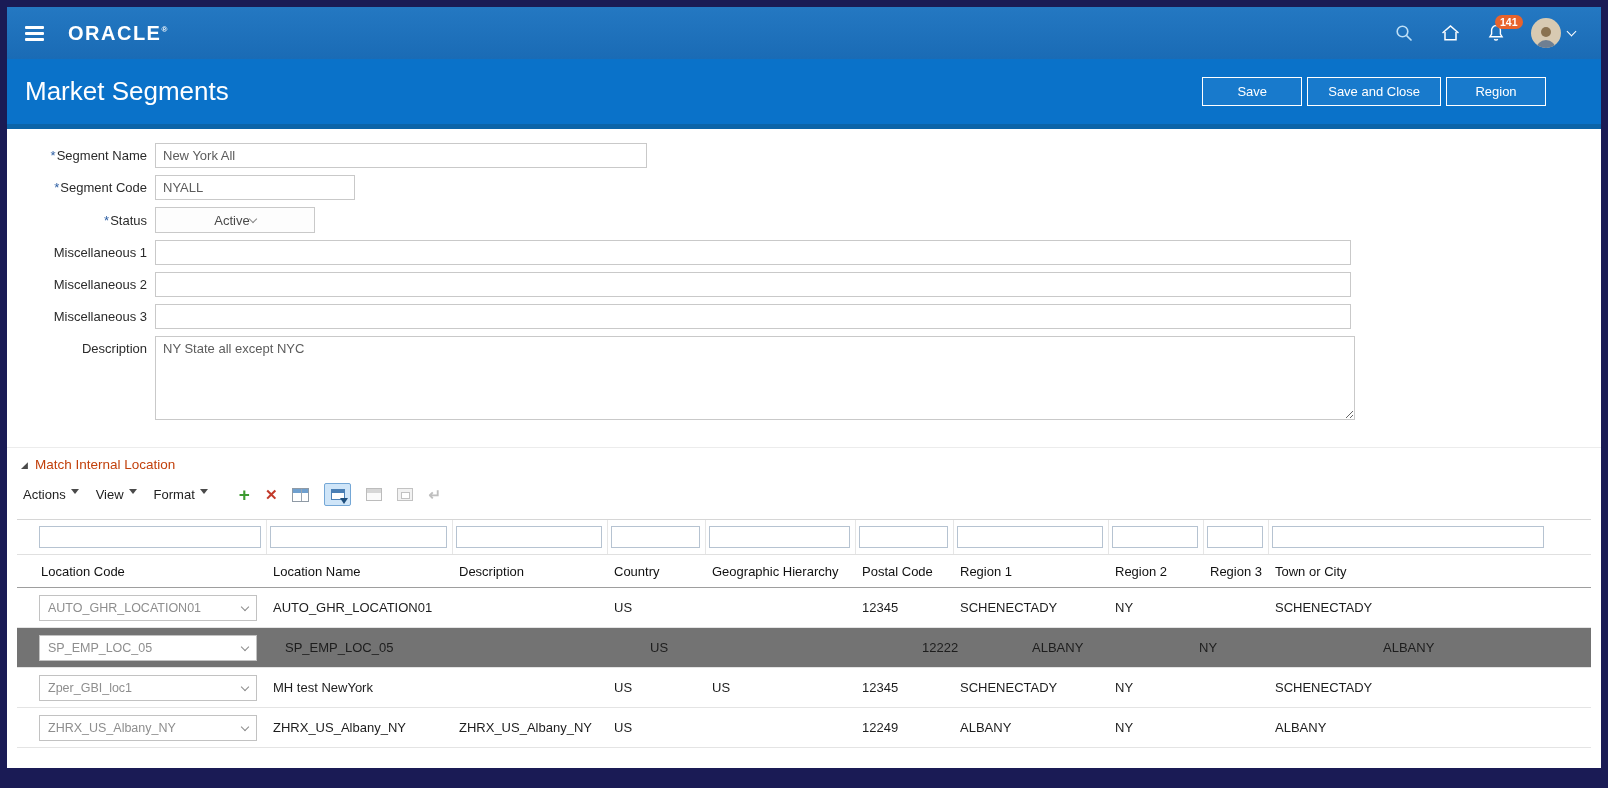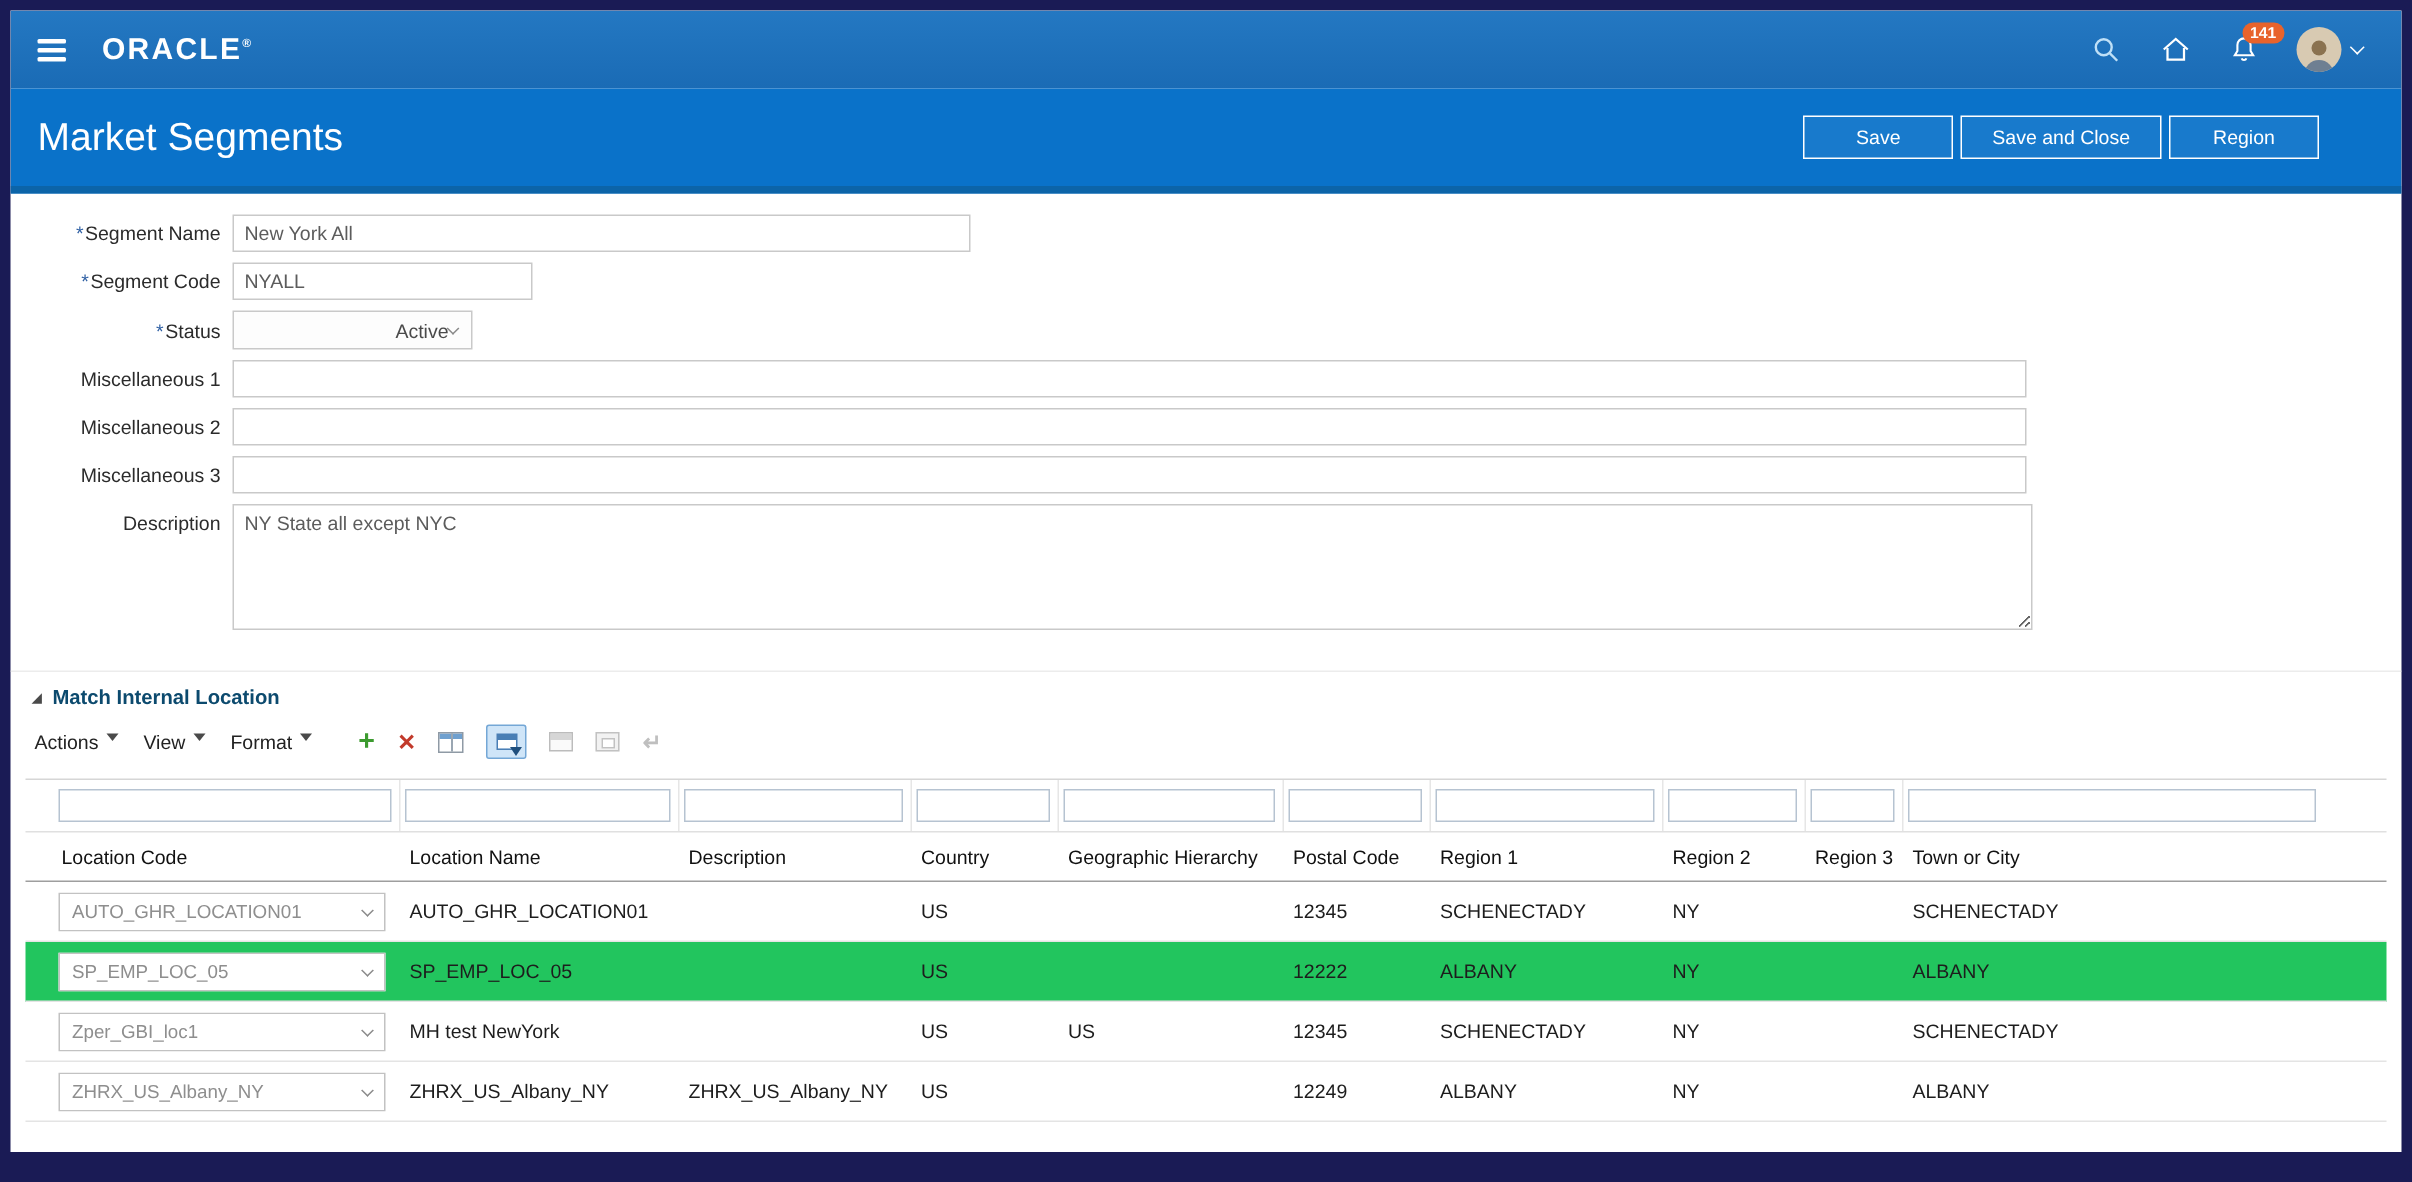--- a/index.html
+++ b/index.html
@@ -54,35 +54,35 @@
   .req { color:#2e5fa3; margin-right:1px; }
   input.txt {
     height:25px; border:1px solid #c9c9c9; padding:2px 7px;
     font-family:"Liberation Sans", sans-serif; font-size:13px; color:#5c5c5c; outline:none;
   }
   .w-name { width:492px; }
   .w-code { width:200px; }
   .w-misc { width:1196px; }
   .status-box {
     width:160px; height:26px; border:1px solid #c9c9c9; background:#fdfdfd;
-    display:flex; align-items:center; justify-content:flex-end; padding:0 9px;
+    display:flex; align-items:center; justify-content:center; padding:0 9px;
     color:#4a4a4a; font-size:13px; cursor:pointer;
   }
   .cv { width:6px; height:6px; border-right:1.4px solid #8a8a8a; border-bottom:1.4px solid #8a8a8a; transform:rotate(45deg); margin-top:-2px; flex-shrink:0; }
   textarea.desc {
     width:1200px; height:84px; border:1px solid #c9c9c9; padding:4px 7px;
     font-family:"Liberation Sans", sans-serif; font-size:13px; color:#5c5c5c;
     resize:both; outline:none;
   }
 
   
   .section { border-top:1px solid #ececec; margin-top:16px; padding-top:9px; }
   .section-header { display:flex; align-items:center; gap:7px; padding-left:14px; }
   .disclosure { color:#4a4a4a; font-size:9px; cursor:pointer; }
-  .section-title { color:#0c4a6e; font-weight:700; font-size:13.5px; cursor:pointer; }
+  .section-title { color:#c2410c; font-weight:400; font-size:13.5px; cursor:pointer; }
 
   .toolbar { display:flex; align-items:center; padding:11px 0 8px 16px; }
   .menu { display:flex; align-items:flex-start; gap:5px; font-size:13px; color:#222; margin-right:17px; cursor:pointer; }
   .tri { width:0; height:0; border-left:4px solid transparent; border-right:4px solid transparent; border-top:5px solid #4a4a4a; margin-top:2px; }
   .icon-group { display:flex; align-items:center; gap:15px; margin-left:14px; }
   .tool { display:inline-flex; align-items:center; justify-content:center; cursor:pointer; }
   .add-ic { color:#3c9a2f; font-weight:700; font-size:19px; line-height:16px; }
   .del-ic { color:#c23a2b; font-weight:700; font-size:15px; }
   .freeze-ic {
     width:17px; height:14px; border:1px solid #8f9aa5;
@@ -111,21 +111,21 @@
   .filter-cell:last-child { border-right:none; }
   input.flt {
     width:100%; height:22px; border:1px solid #b6c3d1; padding:1px 4px;
     font-family:"Liberation Sans", sans-serif; font-size:12px; outline:none;
   }
   .filter-cell:last-child input.flt { width:272px; }
   .head-row { height:33px; align-items:center; border-bottom:1px solid #9e9e9e; }
   .hcell { font-weight:400; font-size:13px; color:#111; padding-left:6px; white-space:nowrap; overflow:hidden; }
   .hcell:first-child { padding-left:24px; }
   .data-row { height:40px; align-items:center; border-bottom:1px solid #e4e4e4; font-size:13px; color:#1d1d1d; background:#fff; cursor:default; }
-  .data-row.selected { background:#22c55e; }
+  .data-row.selected { background:#737373;gap:12px; }
   .dcell { padding-left:6px; white-space:nowrap; overflow:hidden; text-overflow:ellipsis; }
   .dcell.code { padding-left:22px; }
   .row-combo {
     width:218px; height:26px; border:1px solid #c2c2c2; background:#fff;
     display:flex; align-items:center; justify-content:space-between; padding:0 8px;
     color:#8e8e8e; font-size:12.5px; cursor:pointer;
   }
   .row-combo span { overflow:hidden; white-space:nowrap; text-overflow:ellipsis; }
 </style>
 </head>

